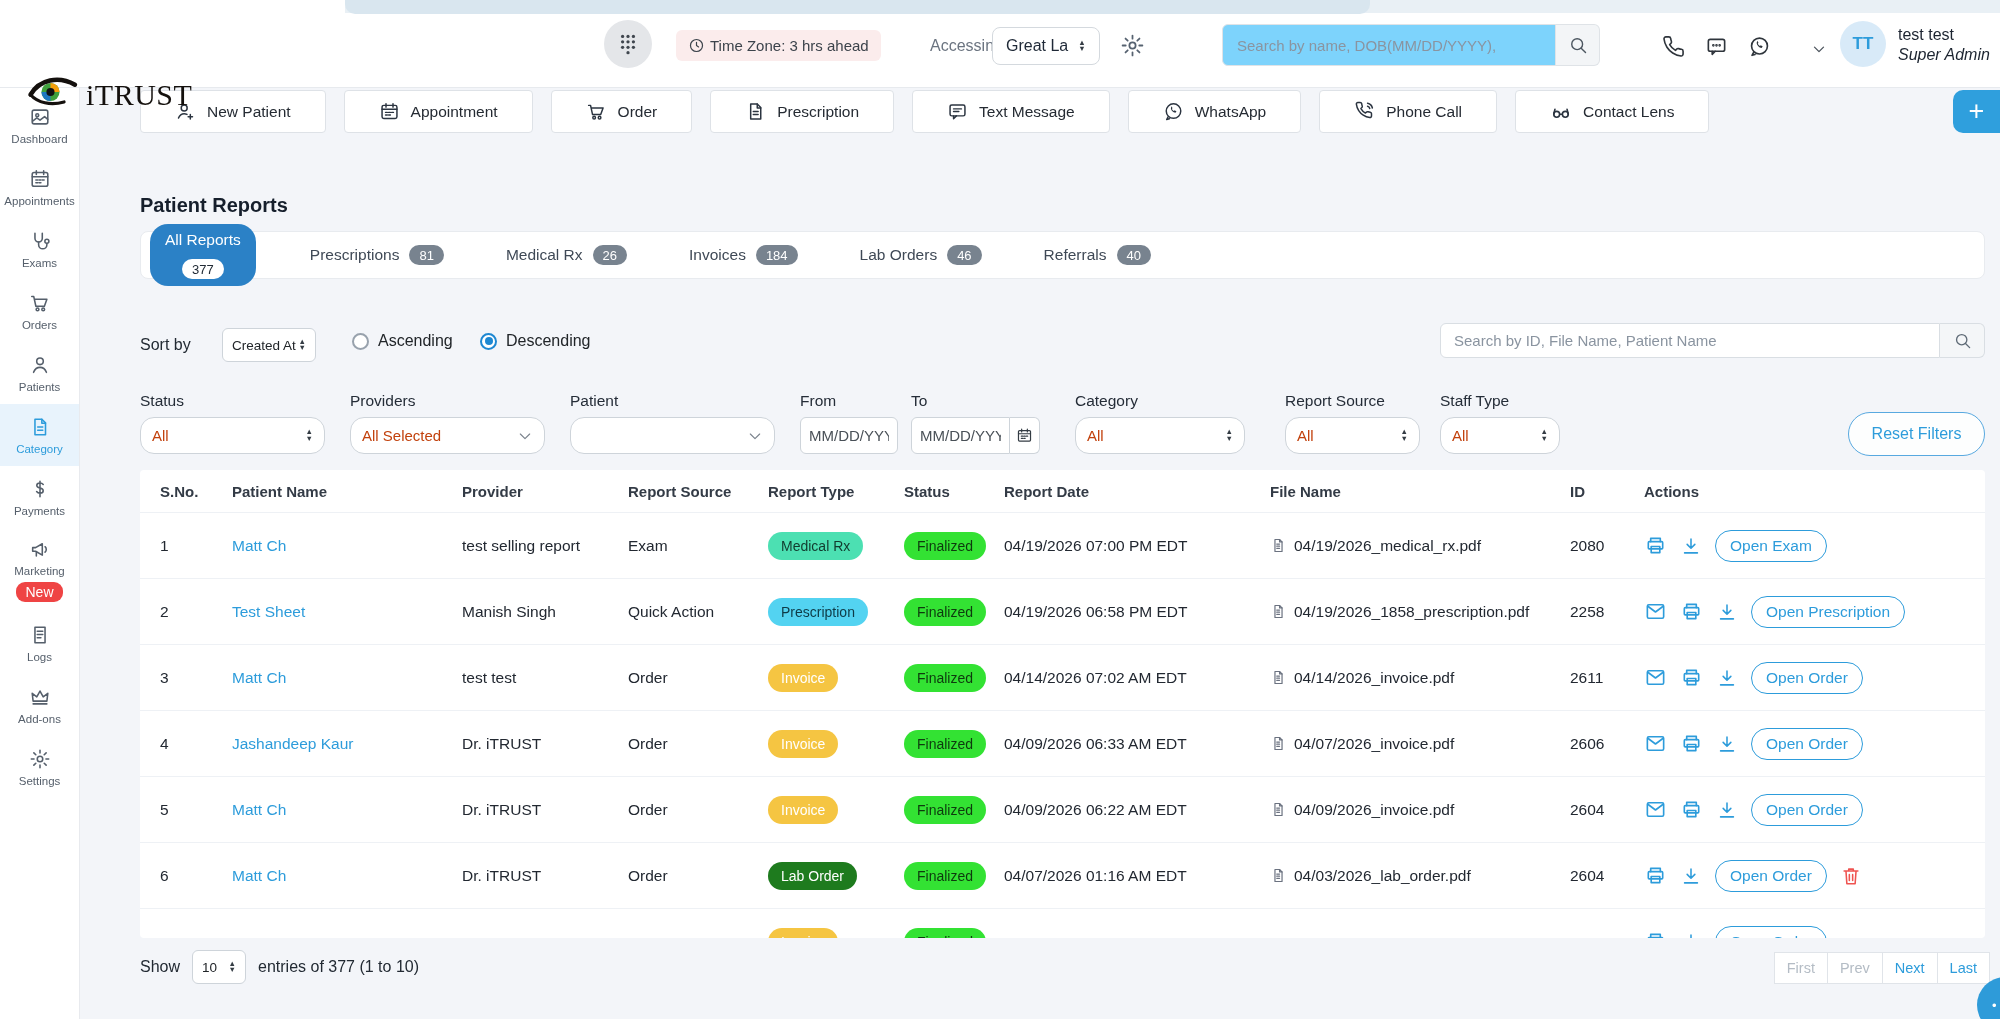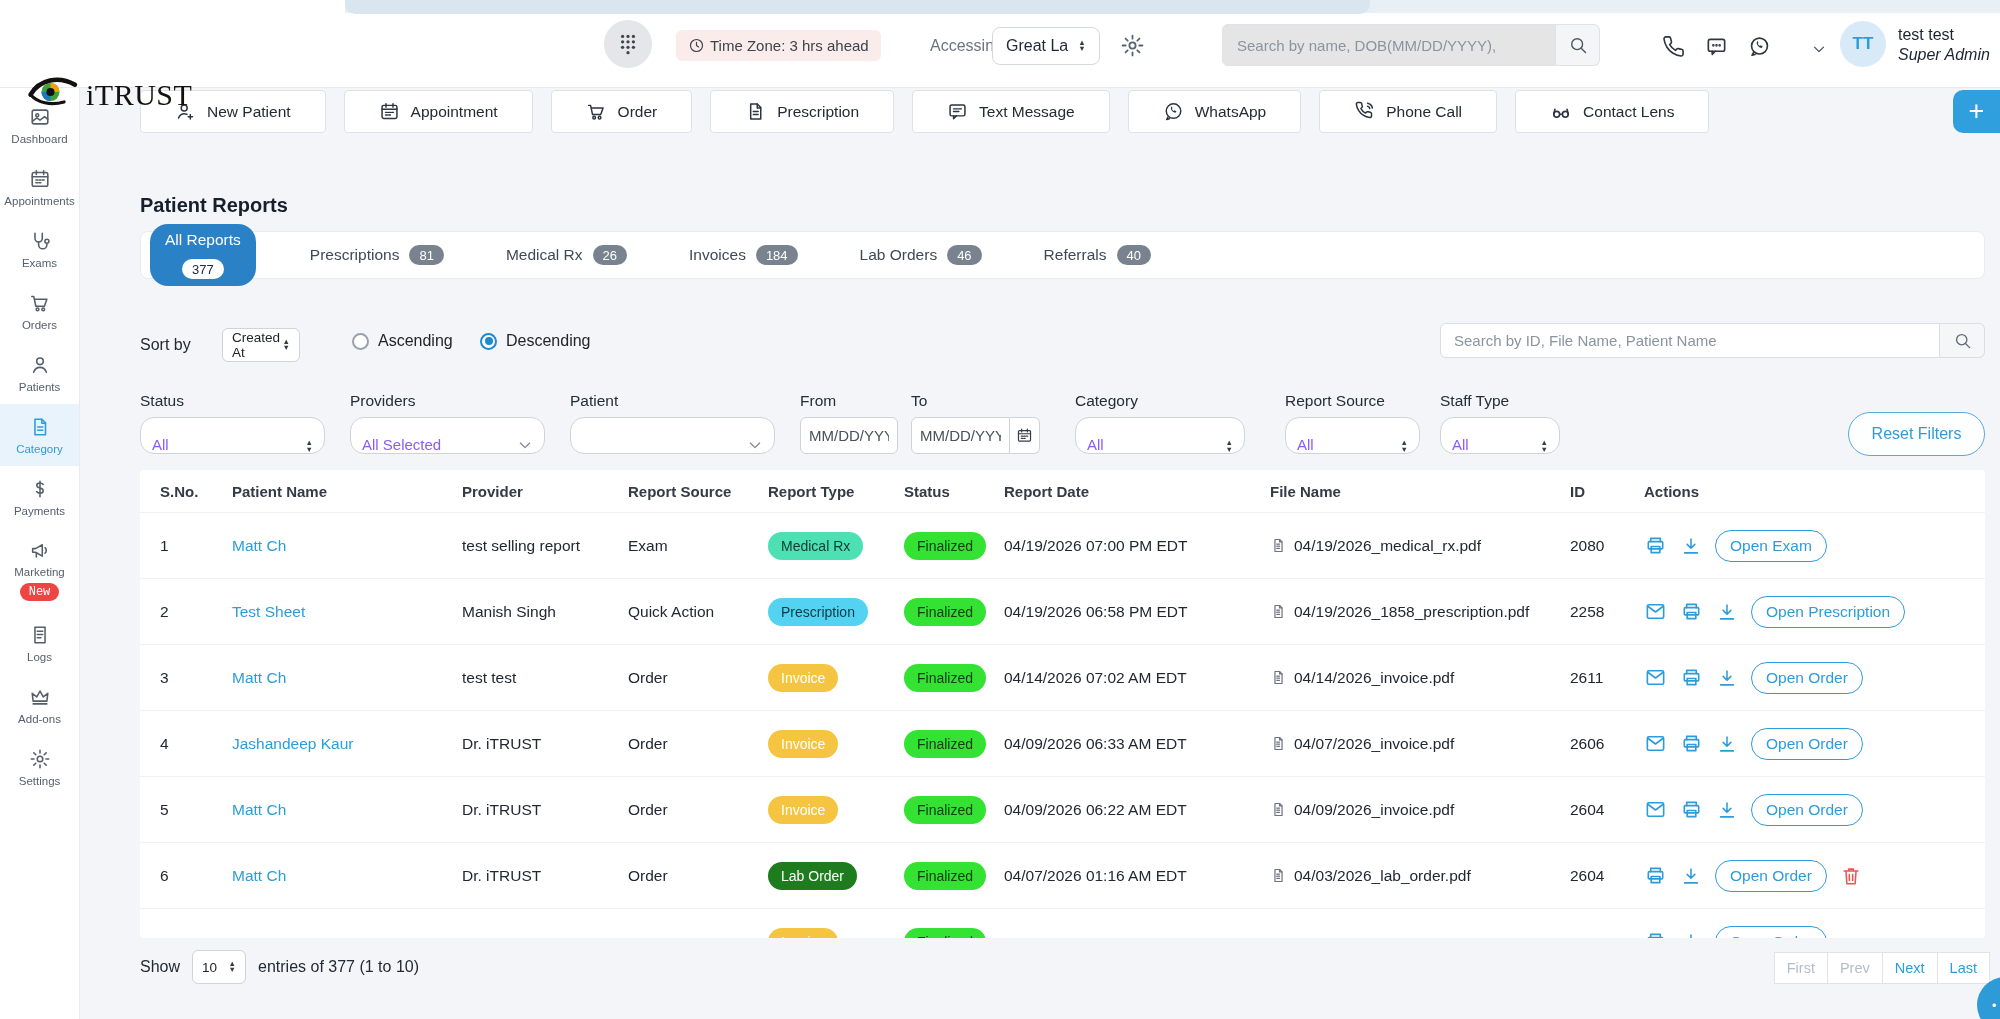--- a/index.html
+++ b/index.html
@@ -17,66 +17,66 @@
   .logo { position:absolute; left:26px; top:24px; display:flex; align-items:flex-end; gap:2px;margin-top:48px; }
   .logo-text { font-family:"Liberation Serif", serif; font-size:30px; color:#14100d; letter-spacing:.5px; }
   .grid-btn { position:absolute; left:604px; top:20px; width:48px; height:48px; border-radius:50%; background:#e4e6e9; display:flex; align-items:center; justify-content:center; color:#3f464e; cursor:pointer; }
   .tz-pill { position:absolute; left:676px; top:30px; height:31px; background:#fbecec; border-radius:6px; display:flex; align-items:center; gap:5px; padding:0 12px; font-size:15px; color:#3c434b; }
   .accessing { position:absolute; left:902px; top:37px; font-size:16px; color:#6b7480;margin-left:28px; }
   .loc-select { position:absolute; left:992px; top:27px; height:38px; border:1px solid #d4d9de; border-radius:8px; background:#fff; display:flex; align-items:center; gap:10px; padding:0 13px; font-size:16px; color:#1f2937; cursor:pointer; }
   .updown { display:flex; flex-direction:column; font-size:7.5px; line-height:6.5px; color:#343c44; }
   .updown::before { content:"▲"; } .updown::after { content:"▼"; }
   .gear-btn { position:absolute; left:1120px; top:33px; color:#566270; cursor:pointer; }
   .hsearch { position:absolute; left:1222px; top:24px; display:flex; height:42px; }
-  .hsearch input { width:334px; height:42px; border:1px solid #dfe3e7; border-radius:6px 0 0 6px; padding:0 14px; font-size:15px; color:#222; background:#e5e5e5; outline:none; font-family:inherit; }
+  .hsearch input { width:334px; height:42px; border:1px solid #dfe3e7; border-radius:6px 0 0 6px; padding:0 14px; font-size:15px; color:#222; background:#7dd3fc; outline:none; font-family:inherit; }
   .hsearch input::placeholder { color:#8a94a0; }
   .hsearch .sbtn { width:44px; height:42px; border:1px solid #dfe3e7; border-left:none; border-radius:0 6px 6px 0; background:#f3f5f7; display:flex; align-items:center; justify-content:center; color:#4c5660; cursor:pointer; }
   .hicon { position:absolute; top:35px; color:#2f353c; cursor:pointer; }
   .chev { position:absolute; left:1810px; top:40px; color:#4c545d; cursor:pointer; }
   .avatar { position:absolute; left:1840px; top:21px; width:46px; height:46px; border-radius:50%; background:#d8eaf8; color:#2d9cdb; font-size:17px; font-weight:bold; display:flex; align-items:center; justify-content:center; cursor:pointer; }
   .userblock { position:absolute; left:1898px; top:25px; width:160px; font-size:16px; color:#1c2430; line-height:20px; white-space:nowrap; }
   .userblock .role { font-style:italic; }
 
   
   #sidebar { position:absolute; left:0; top:88px; width:80px; height:931px; background:#fff; border-right:1px solid #e8eaee; z-index:4; padding-top:6px; }
   .sb-item { height:62px; display:flex; flex-direction:column; align-items:center; justify-content:center; gap:5px; color:#555f6b; font-size:11.5px; cursor:pointer; text-align:center; }
   .sb-item.tall { height:84px; }
   .sb-item.active { background:#e8f3fc; color:#2d9cdb; }
-  .new-badge { background:#ef4444; color:#fff; font-size:12px; padding:2px 9px; border-radius:9px;font-family:Liberation Mono, monospace; }
+  .new-badge { background:#ef4444; color:#fff; font-size:14px; padding:2px 9px; border-radius:9px; }
 
   
   .quick-row { position:absolute; left:140px; top:90px; display:flex; gap:18px; z-index:3; }
   .qbtn { height:43px; background:#fff; border:1px solid #dee2e7; border-radius:4px; display:flex; align-items:center; gap:11px; font-size:15.5px; color:#252b33; padding:0 34px; cursor:pointer; white-space:nowrap; }
   .qbtn .qic { color:#2b3440; }
   .add-fab { position:absolute; left:1953px; top:90px; width:47px; height:43px; background:#2f9fdd; border-radius:10px 0 0 10px; color:#fff; font-size:27px; font-weight:300; display:flex; align-items:center; justify-content:center; cursor:pointer; z-index:3; }
 
   
   .page-title { position:absolute; left:140px; top:194px; font-size:20px; font-weight:700; color:#161f2c; }
   .tabs-box { position:absolute; left:140px; top:231px; width:1845px; height:48px; background:#fff; border:1px solid #e8ebef; border-radius:8px; display:flex; align-items:center; padding:0 9px; gap:46px; }
   .tab { display:flex; align-items:center; gap:10px; font-size:15.5px; color:#3f4956; padding:7px 8px; cursor:pointer; white-space:nowrap; }
   .tab .cnt { background:#78838f; color:#fff; border-radius:999px; font-size:13px; padding:2.5px 10px;text-align:right; }
   .tab.active { background:#2b81c6; color:#fff; border-radius:18px; padding:7px 15px;flex-direction:column; }
   .tab.active .cnt { background:#fff; color:#222b36; }
 
   
   .sort-label { position:absolute; left:140px; top:336px; font-size:16px; color:#222a33; }
   .mini-select { border:1px solid #ced4da; border-radius:6px; background:#fff; display:flex; align-items:center; justify-content:space-between; padding:0 9px; font-size:13.5px; color:#212529; cursor:pointer; }
-  .sort-select { position:absolute; left:222px; top:328px; width:78px; height:34px; }
+  .sort-select { position:absolute; left:222px; top:328px; width:94px; height:34px; }
   .radio-group { position:absolute; top:332px; display:flex; align-items:center; gap:9px; font-size:16px; color:#212529; cursor:pointer; }
   .radio { width:17px; height:17px; border-radius:50%; border:2px solid #98a2ad; background:#fff; position:relative; }
   .radio.on { border-color:#1e88d2; }
   .radio.on::after { content:""; position:absolute; inset:2.5px; border-radius:50%; background:#1e88d2; }
   .tbl-search { position:absolute; left:1440px; top:323px; display:flex; height:35px; }
   .tbl-search input { width:500px; height:35px; border:1px solid #d9dee3; border-radius:6px 0 0 6px; padding:0 13px; font-size:15px; background:#fff; outline:none; font-family:inherit; }
   .tbl-search input::placeholder { color:#8a94a0; }
   .tbl-search .sbtn { width:45px; border:1px solid #d9dee3; border-left:none; border-radius:0 6px 6px 0; background:#f4f6f8; display:flex; align-items:center; justify-content:center; color:#5f6b77; cursor:pointer; }
 
   
   .flabel { position:absolute; top:392px; font-size:15.5px; font-weight:500; color:#252d38; }
-  .fctrl { position:absolute; top:417px; height:37px; background:#fff; border:1px solid #ced4da; border-radius:14px; display:flex; align-items:flex-end; justify-content:space-between; padding:0 11px; font-size:15px; color:#8b5cf6; cursor:pointer; }
+  .fctrl { position:absolute; top:417px; height:37px; background:#fff; border:1px solid #ced4da; border-radius:14px; display:flex; align-items:center; justify-content:space-between; padding:0 11px; font-size:15px; color:#c2410c; cursor:pointer; }
   .fctrl .vchev { color:#7a828c; }
   .date-input { position:absolute; top:417px; height:37px; border:1px solid #ced4da; border-radius:6px; padding:0 8px; font-size:15px; background:#fff; outline:none; font-family:inherit; }
   .date-input::placeholder { color:#495057; }
   .cal-btn { position:absolute; left:1010px; top:417px; width:30px; height:37px; border:1px solid #ced4da; border-left:none; border-radius:0 6px 6px 0; background:#fff; display:flex; align-items:center; justify-content:center; color:#343c44; cursor:pointer; }
   .reset-btn { position:absolute; left:1848px; top:412px; width:137px; height:44px; border:1.5px solid #58a9e0; border-radius:22px; background:#fdfefe; color:#2d9cdb; font-size:16px; display:flex; align-items:center; justify-content:center; cursor:pointer; }
 
   
   .table { position:absolute; left:140px; top:470px; width:1845px; height:468px; background:#fff; overflow:hidden; border-radius:4px; }
   .thead, .trow { display:grid; grid-template-columns:72px 230px 166px 140px 136px 100px 266px 300px 74px 1fr; align-items:center; padding:0 20px; }
   .thead { height:42px; font-size:15px; font-weight:700; color:#333b46; }

